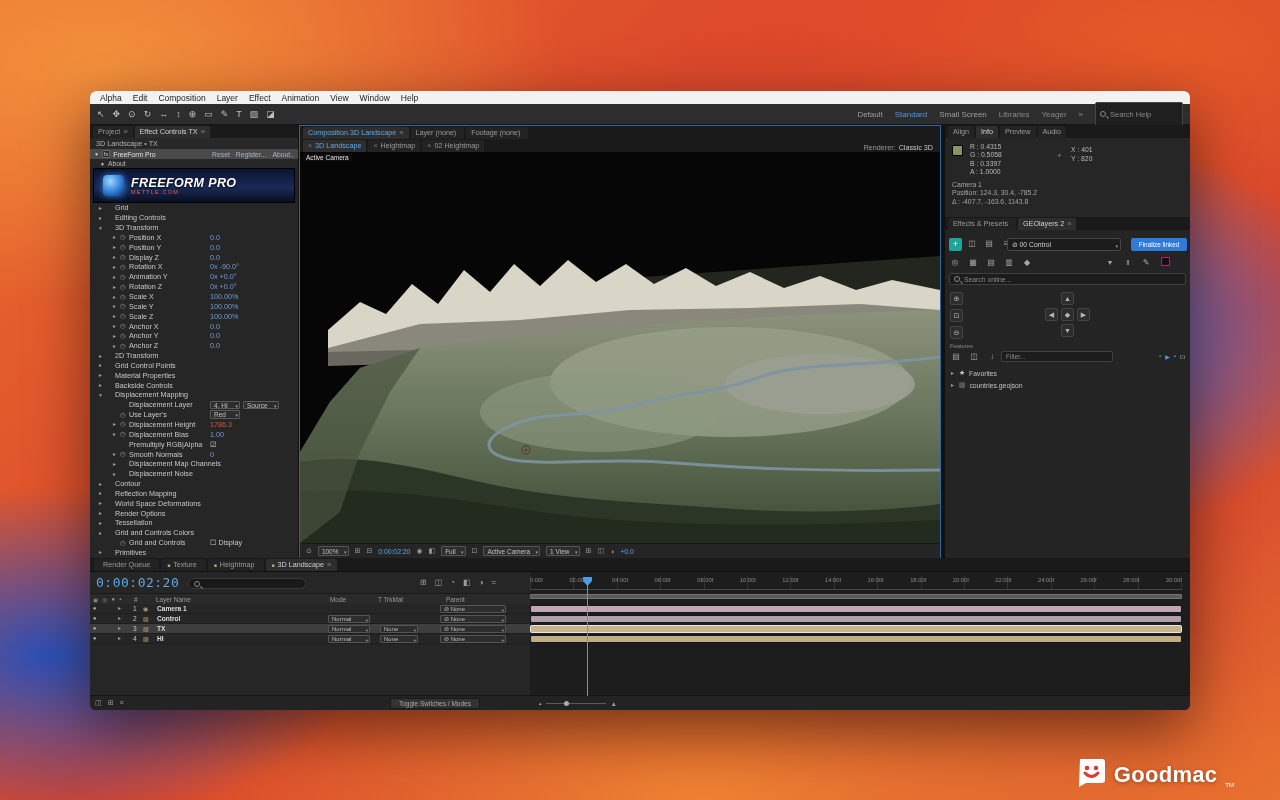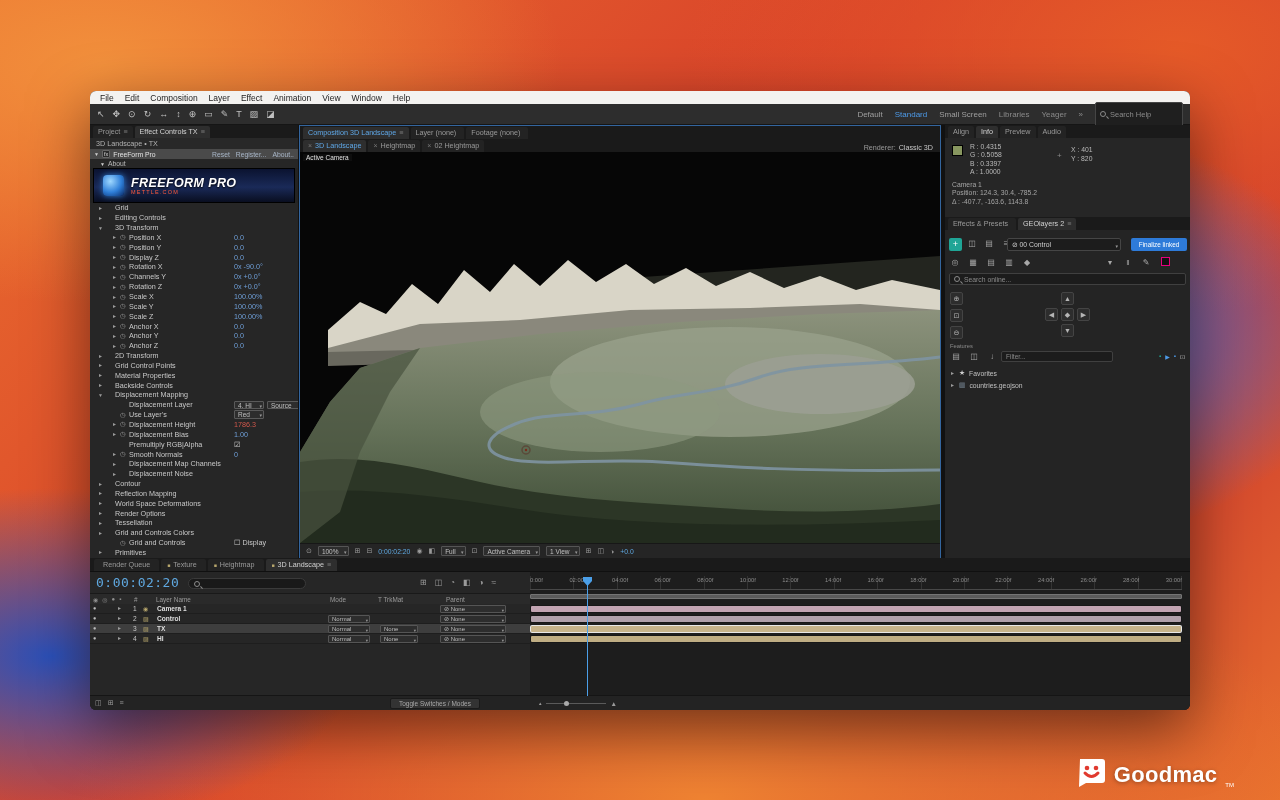--- a/index.html
+++ b/index.html
@@ -49,21 +49,21 @@
             border:1px solid #000; display:flex; align-items:center; gap:7px; padding:0 9px; }
   .cube { width:21px; height:21px; border-radius:4px;
           background:radial-gradient(circle at 35% 30%, #9fd8ff, #2f7fd8 55%, #0a2a66); box-shadow:0 0 6px #2f7fd8; }
   .btitle { font-size:12.5px; font-style:italic; font-weight:bold; color:#fff; letter-spacing:.4px; text-shadow:0 1px 2px #000; line-height:12px; }
   .bsub { font-size:5.5px; color:#ff5a3c; letter-spacing:1.2px; }
   .props { height:355px; font-size:7.2px; color:#c8c8c8; overflow:hidden; background:#262626; }
   .prow { height:9.85px; display:flex; align-items:center; padding-left:8px; position:relative; white-space:nowrap; }
   .prow.i1 { padding-left:22px; }
   .parrow { width:8px; font-size:5px; color:#9a9a9a; flex:0 0 auto; }
   .psw { width:9px; font-size:6.5px; color:#9a9a9a; flex:0 0 auto; }
-  .pvals { position:absolute; left:144px; display:flex; gap:3px; align-items:flex-start; }
+  .pvals { position:absolute; left:120px; display:flex; gap:3px; align-items:flex-start; }
   .v-blue { color:#6f9fd8; }
   .v-red { color:#d0574b; }
   .v-plain { color:#c8c8c8; }
   .v-drop { border:1px solid #5a5a5a; background:#2d2d2d; color:#c0c0c0; padding:0 10px 0 3px;
             position:relative; border-radius:1px; min-width:30px; height:8.5px; line-height:8px; font-size:6.5px; }
   .v-drop::after { content:"▾"; position:absolute; right:1px; top:0; font-size:5px; color:#999; }
   
   .viewer { position:absolute; left:209px; top:0; width:642px; height:433px; background:#1d1d1d;
             border:1px solid #33659e; }
   .vtabs { height:13px; background:#1a1a1a; display:flex; align-items:flex-end; gap:2px; padding:1px 3px 0;
@@ -168,21 +168,21 @@
   .wm-txt { color:#fff; font-size:22px; font-weight:bold; letter-spacing:.3px; text-shadow:0 1px 4px rgba(0,0,0,.35); }
   .wm-tm { color:#fff; font-size:6px; vertical-align:super; }
 </style>
 </head>
 <body>
 
 <div class="win">
 
   <div class="menubar">
 
-  <span class="mitem">File</span>
+  <span class="mitem">Alpha</span>
       <span class="mitem">Edit</span>
       <span class="mitem">Composition</span>
       <span class="mitem">Layer</span>
       <span class="mitem">Effect</span>
       <span class="mitem">Animation</span>
       <span class="mitem">View</span>
       <span class="mitem">Window</span>
       <span class="mitem">Help</span>
     </div>
 
@@ -321,21 +321,21 @@
             <span class="plabel">Rotation X</span>
             <span class="pvals">
               <span class=" v-blue">0x -90.0°</span>
               <span></span>
             </span>
           </div>
 
           <div class="prow i1">
             <span class="parrow">►</span>
             <span class="psw">◷</span>
-            <span class="plabel">Channels Y</span>
+            <span class="plabel">Animation Y</span>
             <span class="pvals">
               <span class=" v-blue">0x +0.0°</span>
               <span></span>
             </span>
           </div>
 
           <div class="prow i1">
             <span class="parrow">►</span>
             <span class="psw">◷</span>
             <span class="plabel">Rotation Z</span>

